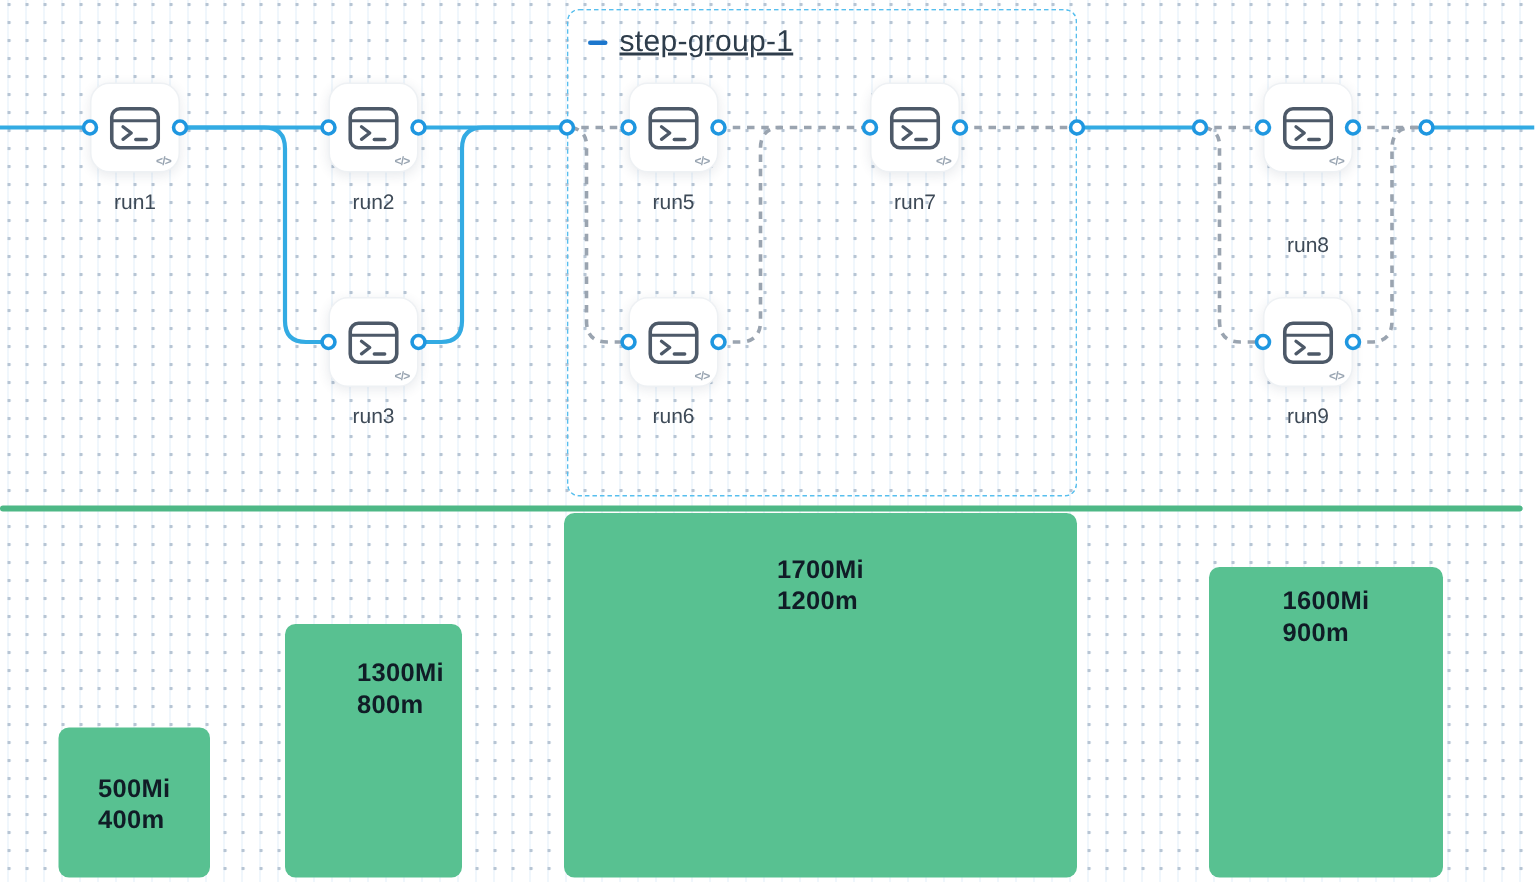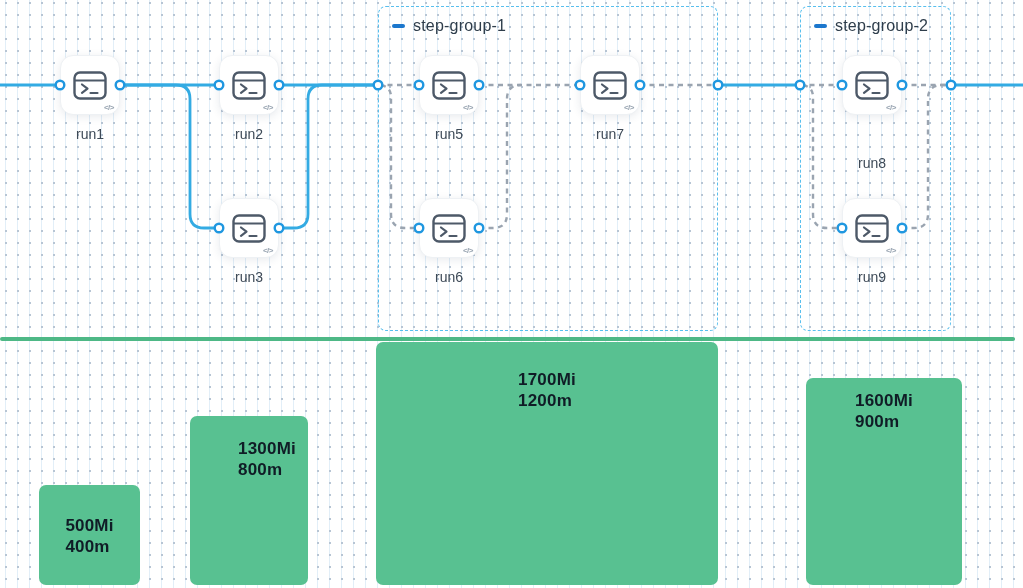--- a/index.html
+++ b/index.html
@@ -19,21 +19,21 @@
     box-sizing:border-box;background:transparent;
   }
   .group-header{
     position:absolute;top:10px;left:13px;
     display:flex;align-items:center;gap:8px;
   }
   .group-dash{
     width:13px;height:3.5px;border-radius:2px;background:#1c77cd;flex:0 0 auto;
   }
   .group-label{
-    font-size:16px;color:#2e3d4b;font-weight:500;letter-spacing:.2px;white-space:nowrap;
+    font-size:20px;color:#2e3d4b;font-weight:500;letter-spacing:.2px;white-space:nowrap;text-decoration:underline;
   }
   .node{
     position:absolute;width:60px;height:60px;background:#ffffff;
     border:1px solid #eef1f4;border-radius:13px;
     box-shadow:0 2px 8px rgba(40,60,90,0.10);
     box-sizing:border-box;
     display:flex;align-items:center;justify-content:center;
   }
   .node .badge{
     position:absolute;right:5px;bottom:2px;
@@ -62,26 +62,20 @@
 </style>
 </head>
 <body>
 
 <div id="canvas">
 
   <div class="step-group" style="left:378px;width:340px;">
     <div class="group-header">
       <span class="group-dash"></span>
       <span class="group-label">step-group-1</span>
-    </div>
-  </div>
-  <div class="step-group" style="left:800px;width:151px;">
-    <div class="group-header">
-      <span class="group-dash"></span>
-      <span class="group-label">step-group-2</span>
     </div>
   </div>
 
   <div class="node" style="left:60px;top:55px;">
     <svg width="34" height="29" viewBox="0 0 34 29">
       <rect x="1.5" y="1.5" width="31" height="26" rx="5.5" fill="none" stroke="#4d5968" stroke-width="2.4"></rect>
       <line x1="2" y1="9.5" x2="32" y2="9.5" stroke="#4d5968" stroke-width="2"></line>
       <path d="M9,13.5 l5.5,4.2 -5.5,4.2" fill="none" stroke="#4d5968" stroke-width="2.2" stroke-linecap="round" stroke-linejoin="round"></path>
       <line x1="17.5" y1="22" x2="24.5" y2="22" stroke="#4d5968" stroke-width="2.2" stroke-linecap="round"></line>
     </svg>

